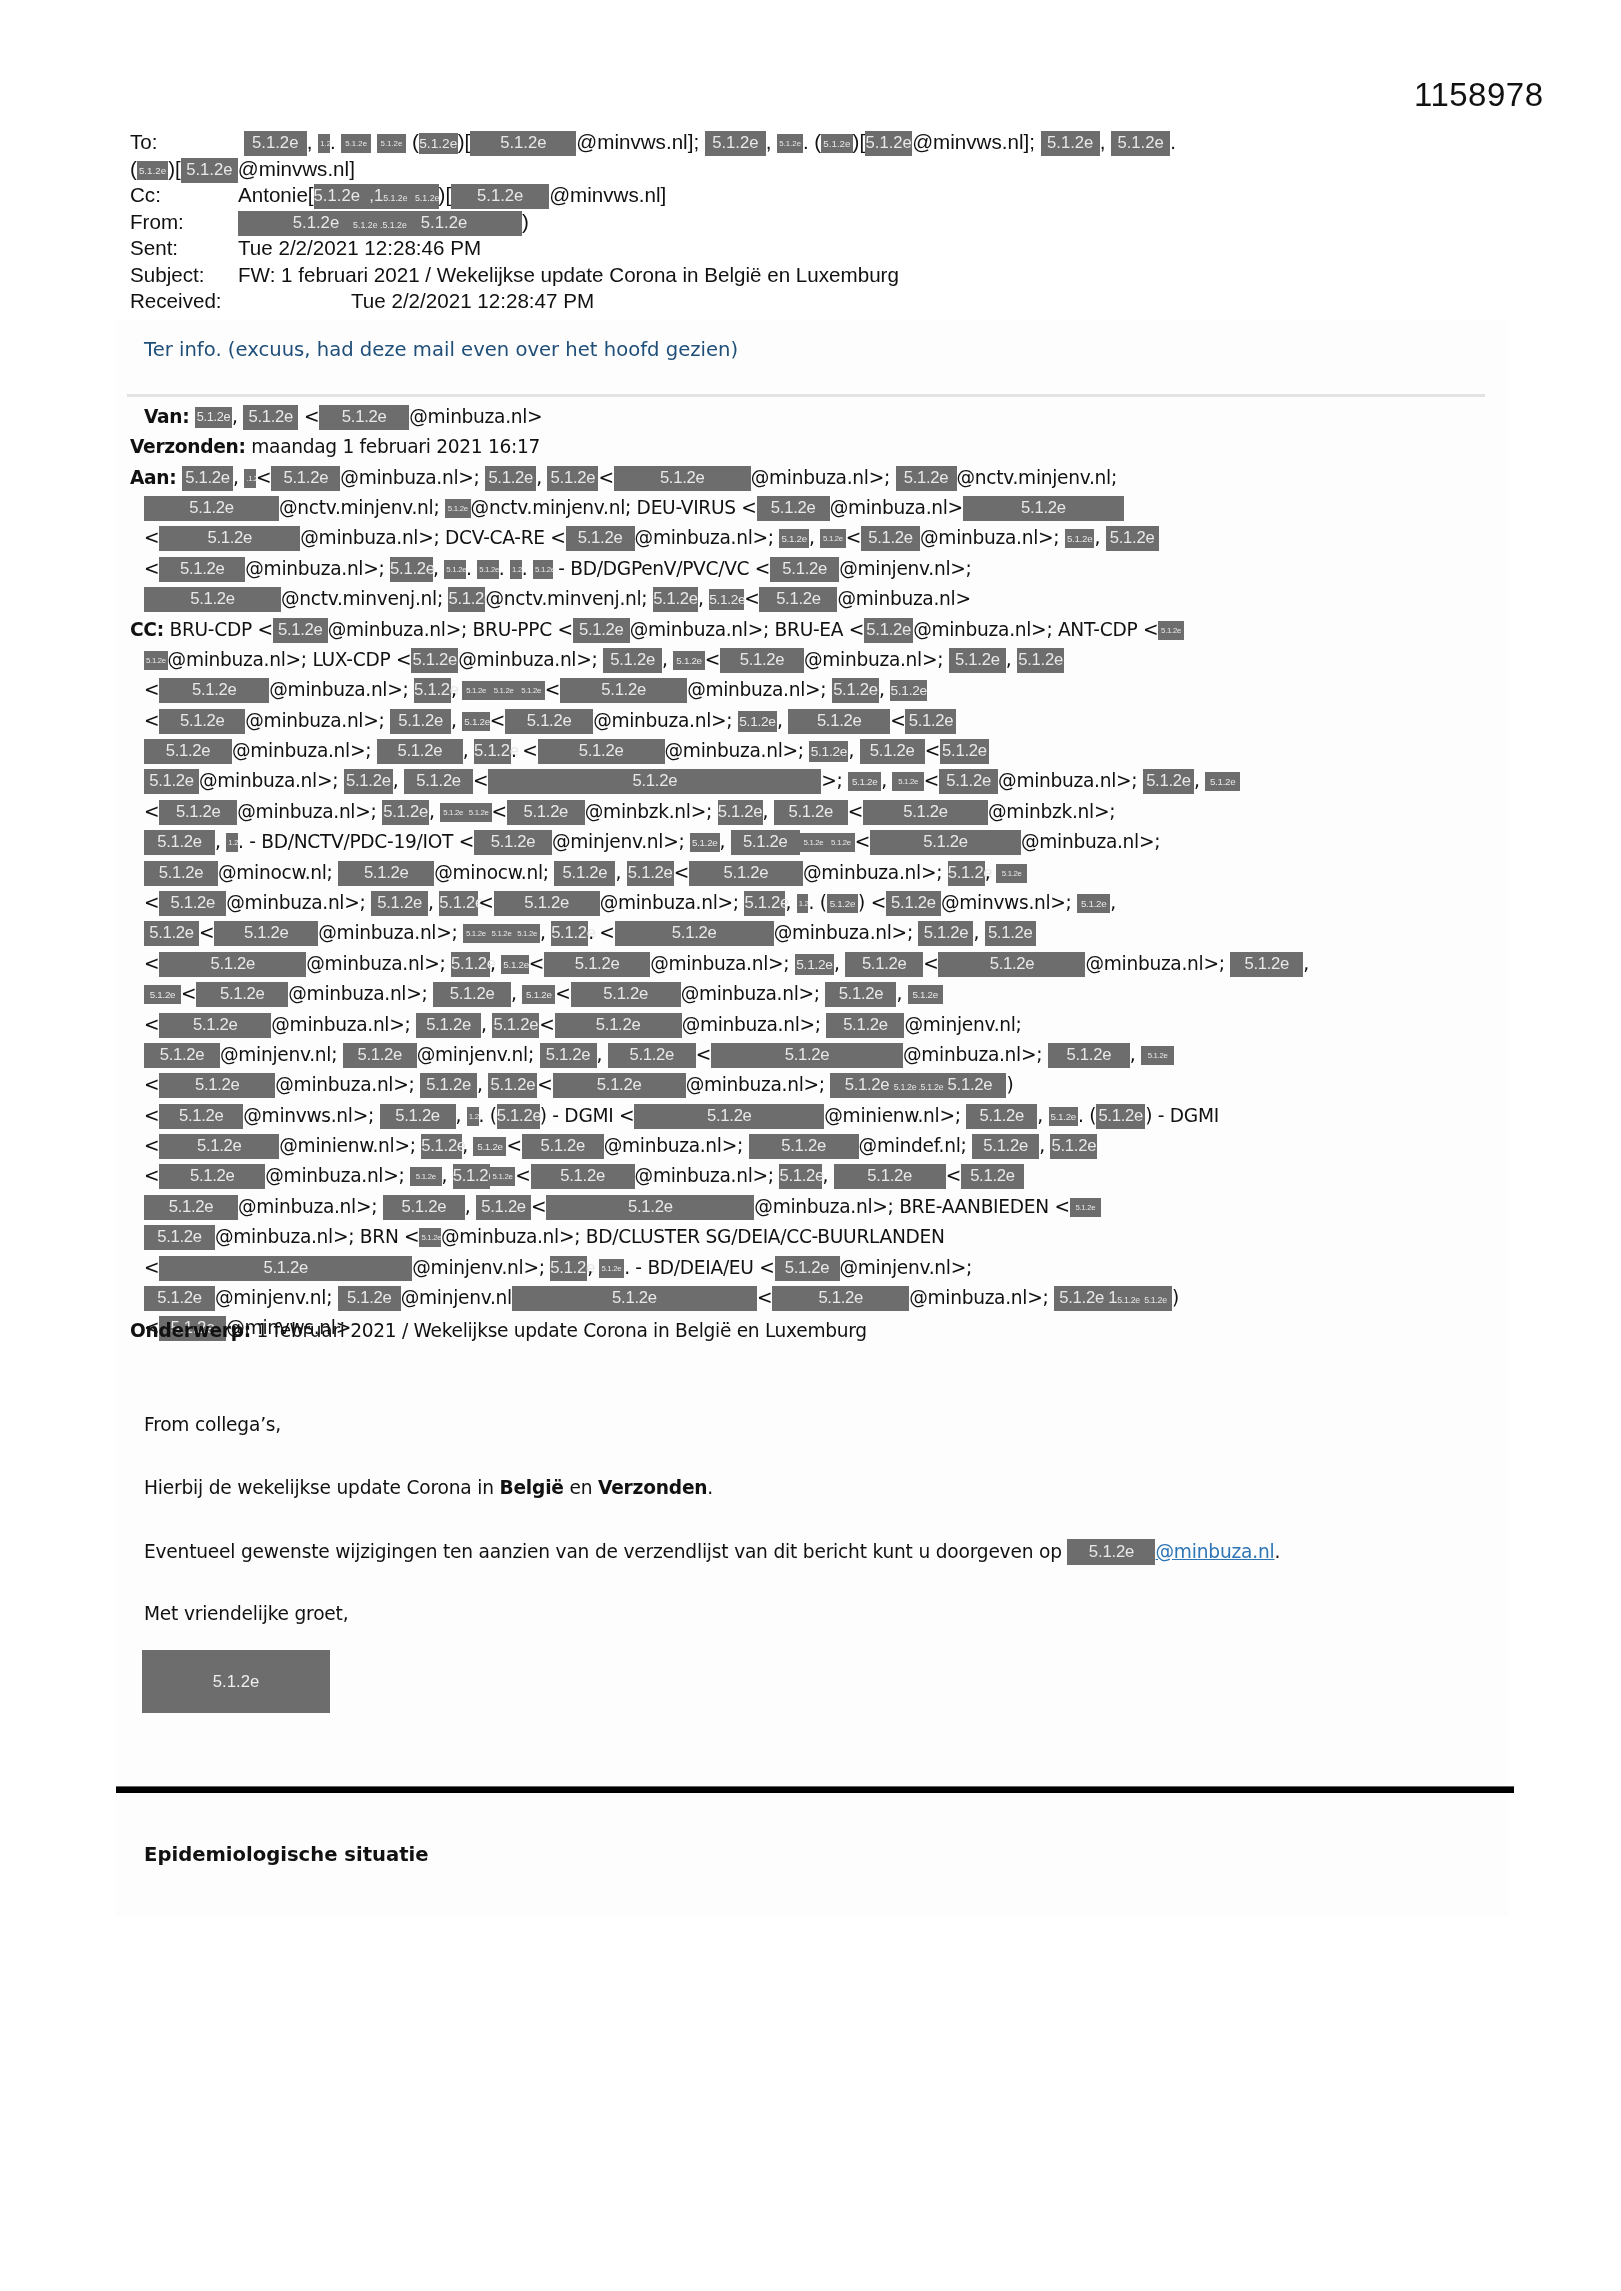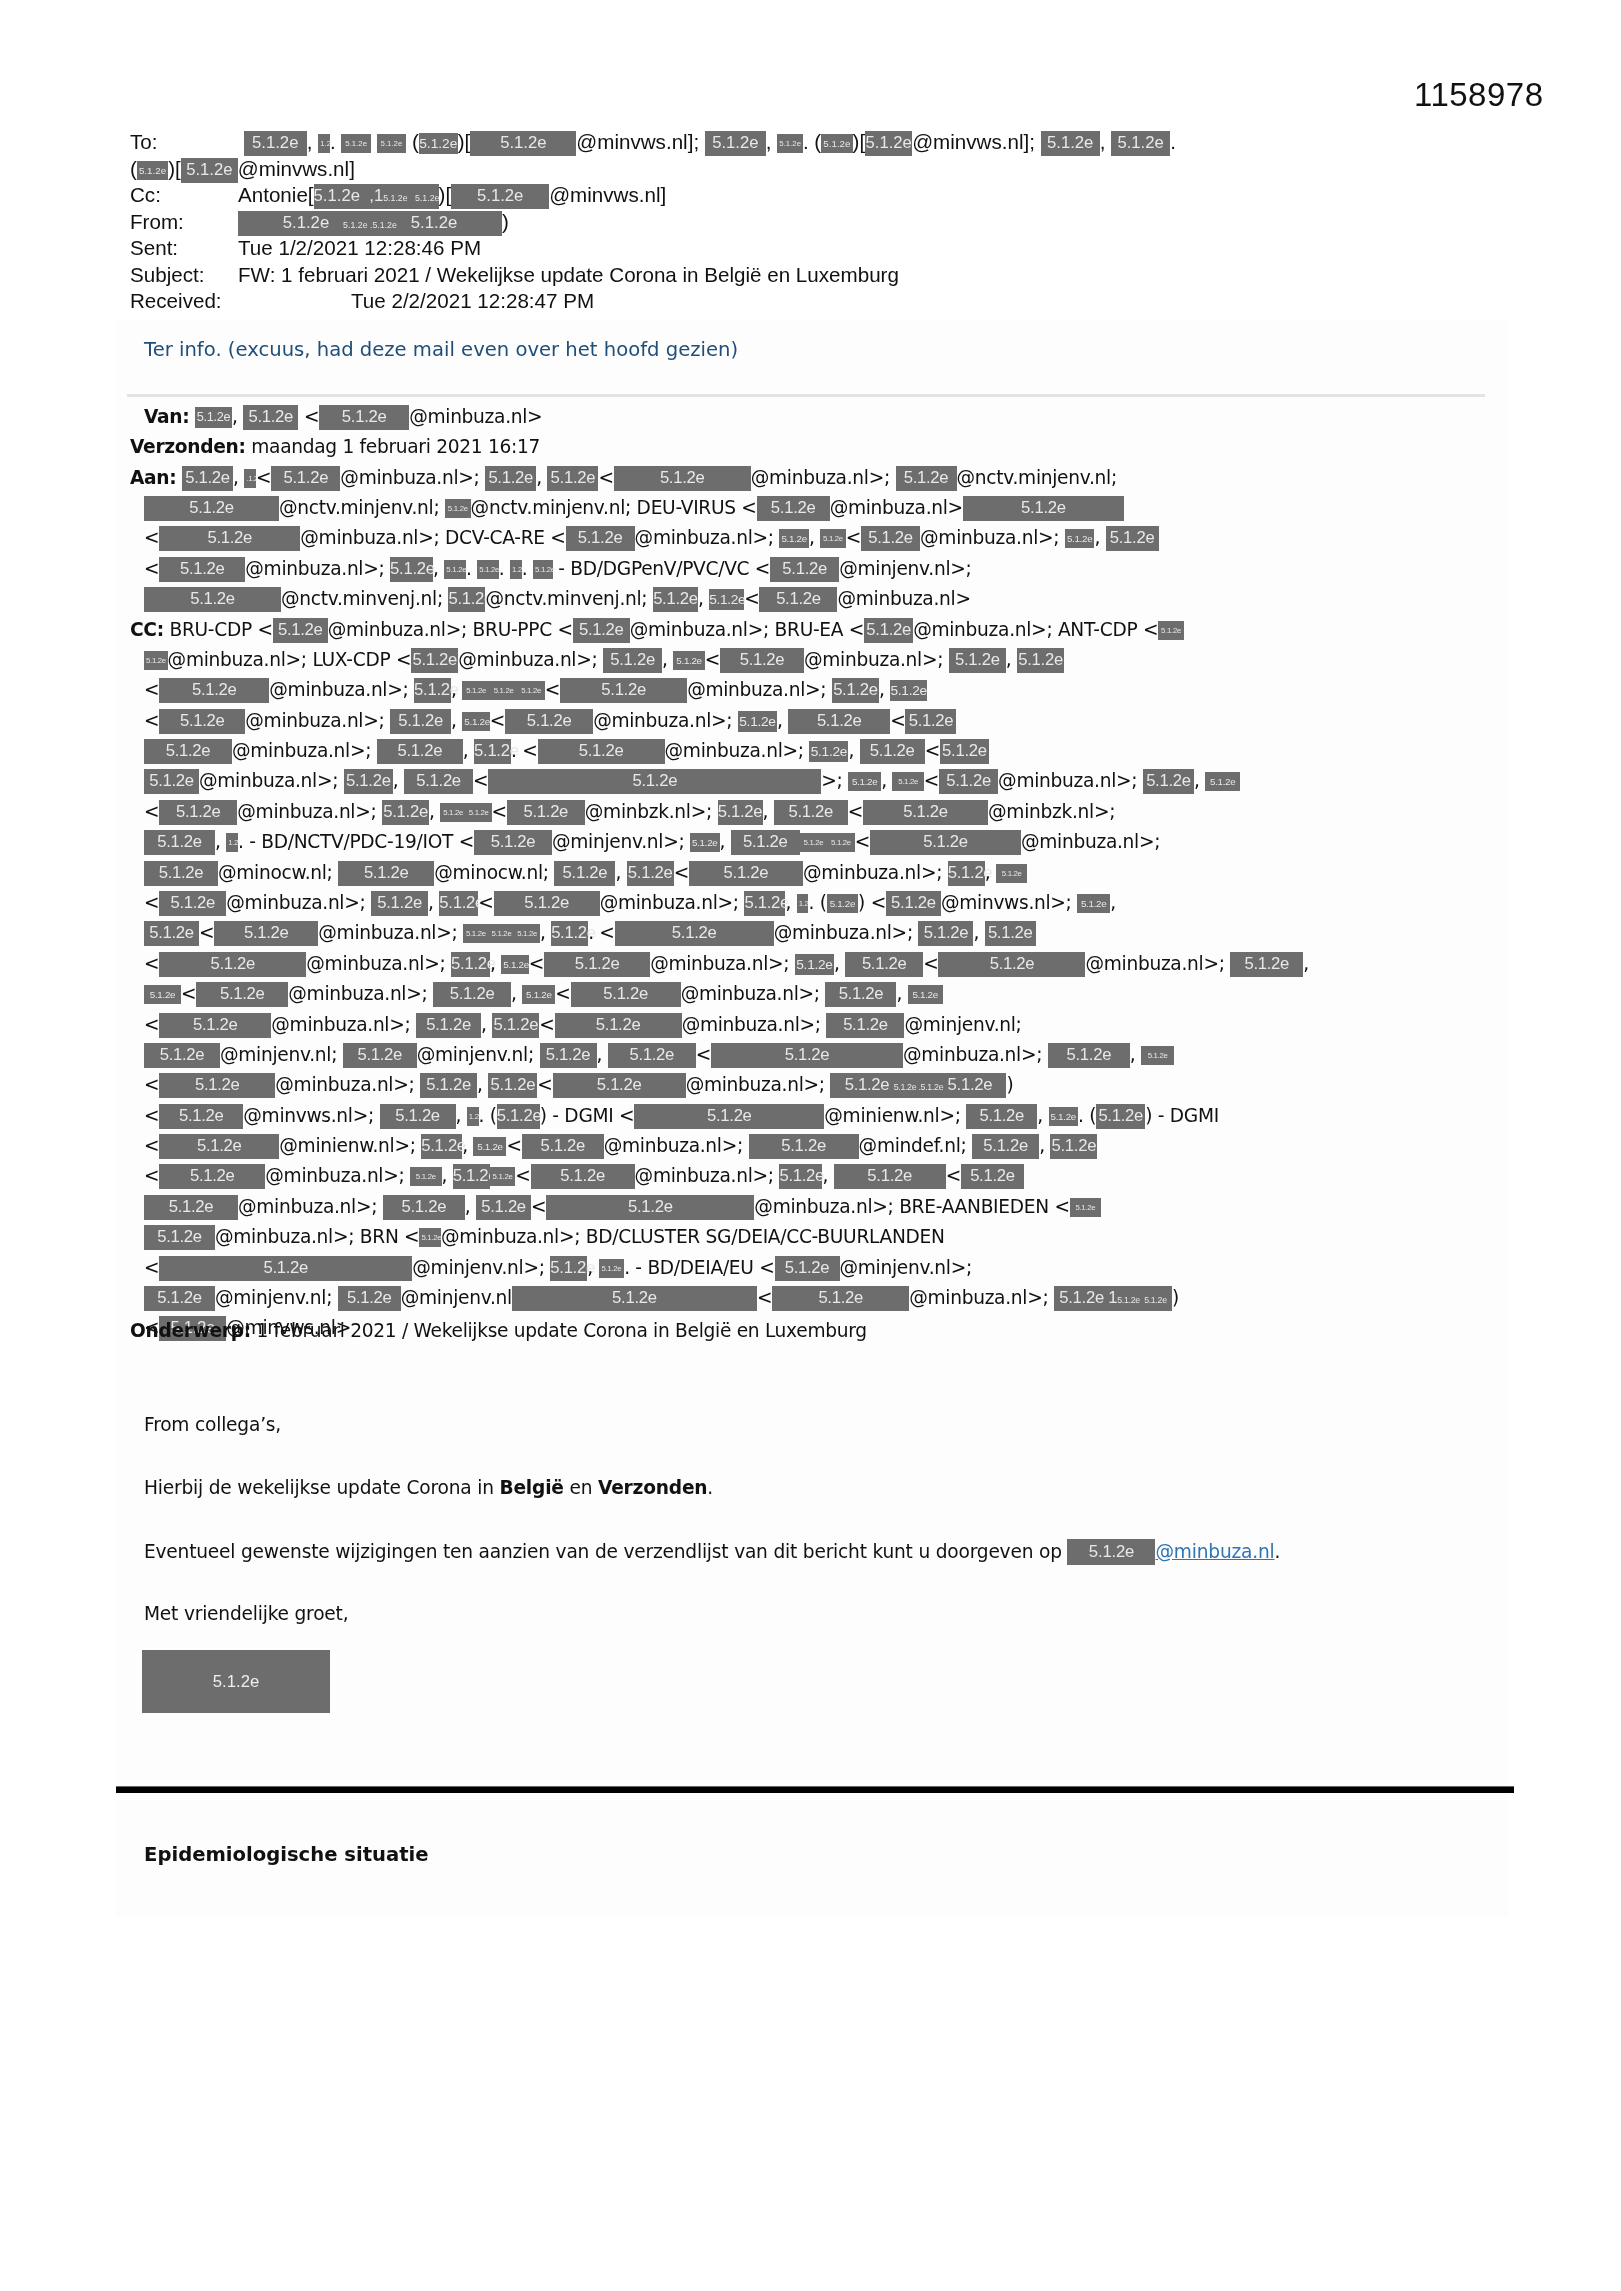--- a/index.html
+++ b/index.html
@@ -40,24 +40,24 @@
   <span class="r big" style="width:59px">5.1.2e</span>,
   <span class="r big" style="width:59px">5.1.2e</span>.
 </div>
 <div class="outer-hdr" style="top:156px;">
   (<span class="r sm" style="width:27.4px">5.1.2e</span>)[<span class="r big" style="width:57px">5.1.2e</span><span>@minvws.nl]</span>
 </div>
 <div class="outer-hdr" style="top:182px;">
   <span class="lbl" style="width:108px">Cc:</span><span>Antonie[</span><span class="r big" style="width:125px">5.1.2e &nbsp;,1<span style="font-size:8.8px">5.1.2e &nbsp; 5.1.2e</span></span>)[<span class="r big" style="width:98px">5.1.2e</span><span>@minvws.nl]</span>
 </div>
 <div class="outer-hdr" style="top:209px;">
-  <span class="lbl" style="width:108px">From:</span><span class="r big" style="width:264px">5.1.2e &nbsp; <span style="font-size:8.8px">5.1.2e .5.1.2e</span> &nbsp; 5.1.2e</span>)
+  <span class="lbl" style="width:108px">From:</span><span class="r big" style="width:284px">5.1.2e &nbsp; <span style="font-size:8.8px">5.1.2e .5.1.2e</span> &nbsp; 5.1.2e</span>)
 </div>
 <div class="outer-hdr" style="top:235px;">
-  <span class="lbl" style="width:108px">Sent:</span><span>Tue 1/2/2021 12:28:46 PM</span>
+  <span class="lbl" style="width:108px">Sent:</span><span>Tue 2/2/2021 12:28:46 PM</span>
 </div>
 <div class="outer-hdr" style="top:262px;">
   <span class="lbl" style="width:108px">Subject:</span><span>FW: 1 februari 2021 / Wekelijkse update Corona in België en Luxemburg</span>
 </div>
 <div class="outer-hdr" style="top:288px;">
   <span class="lbl" style="width:221px">Received:</span><span>Tue 2/2/2021 12:28:47 PM</span>
 </div>
 
 <div class="panel"></div>
 

